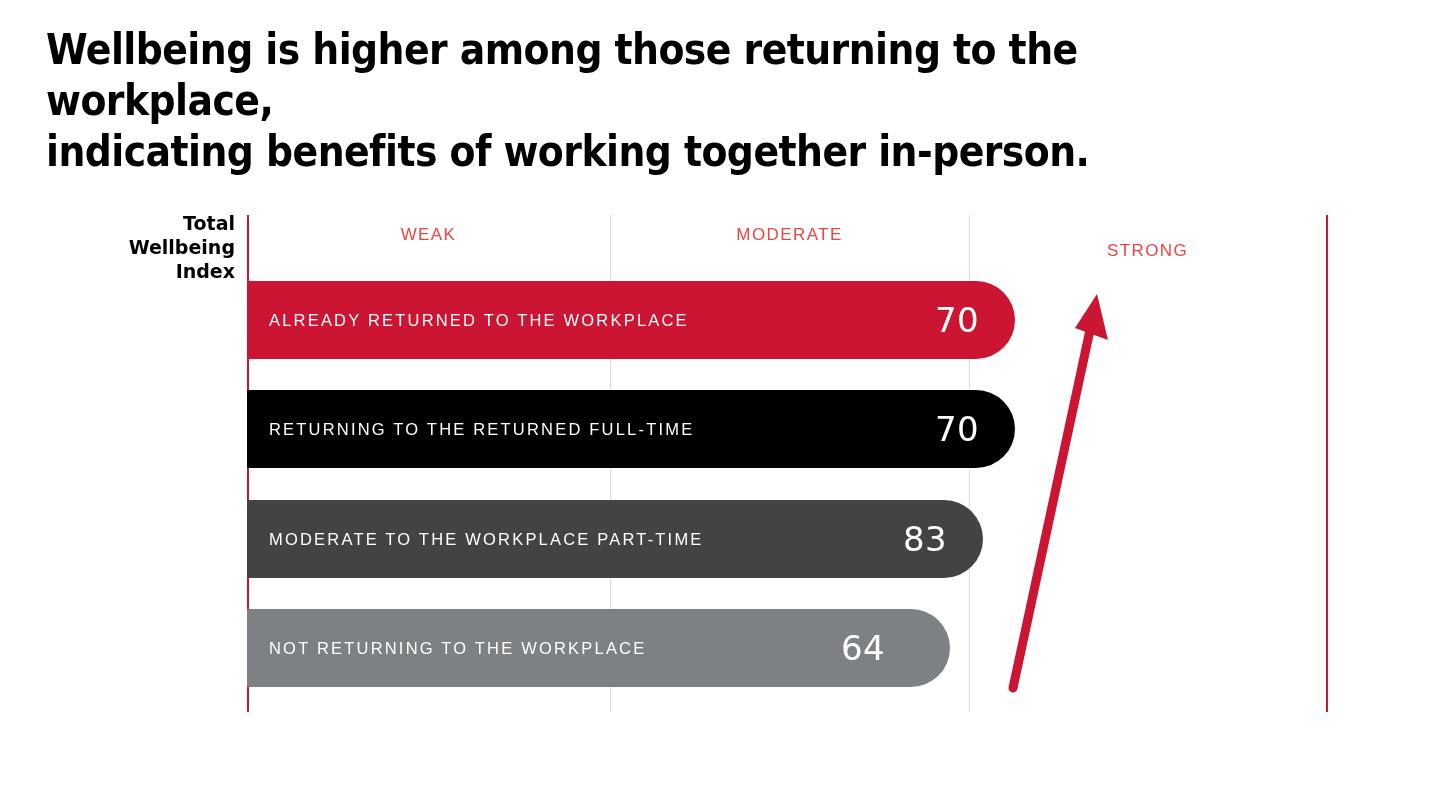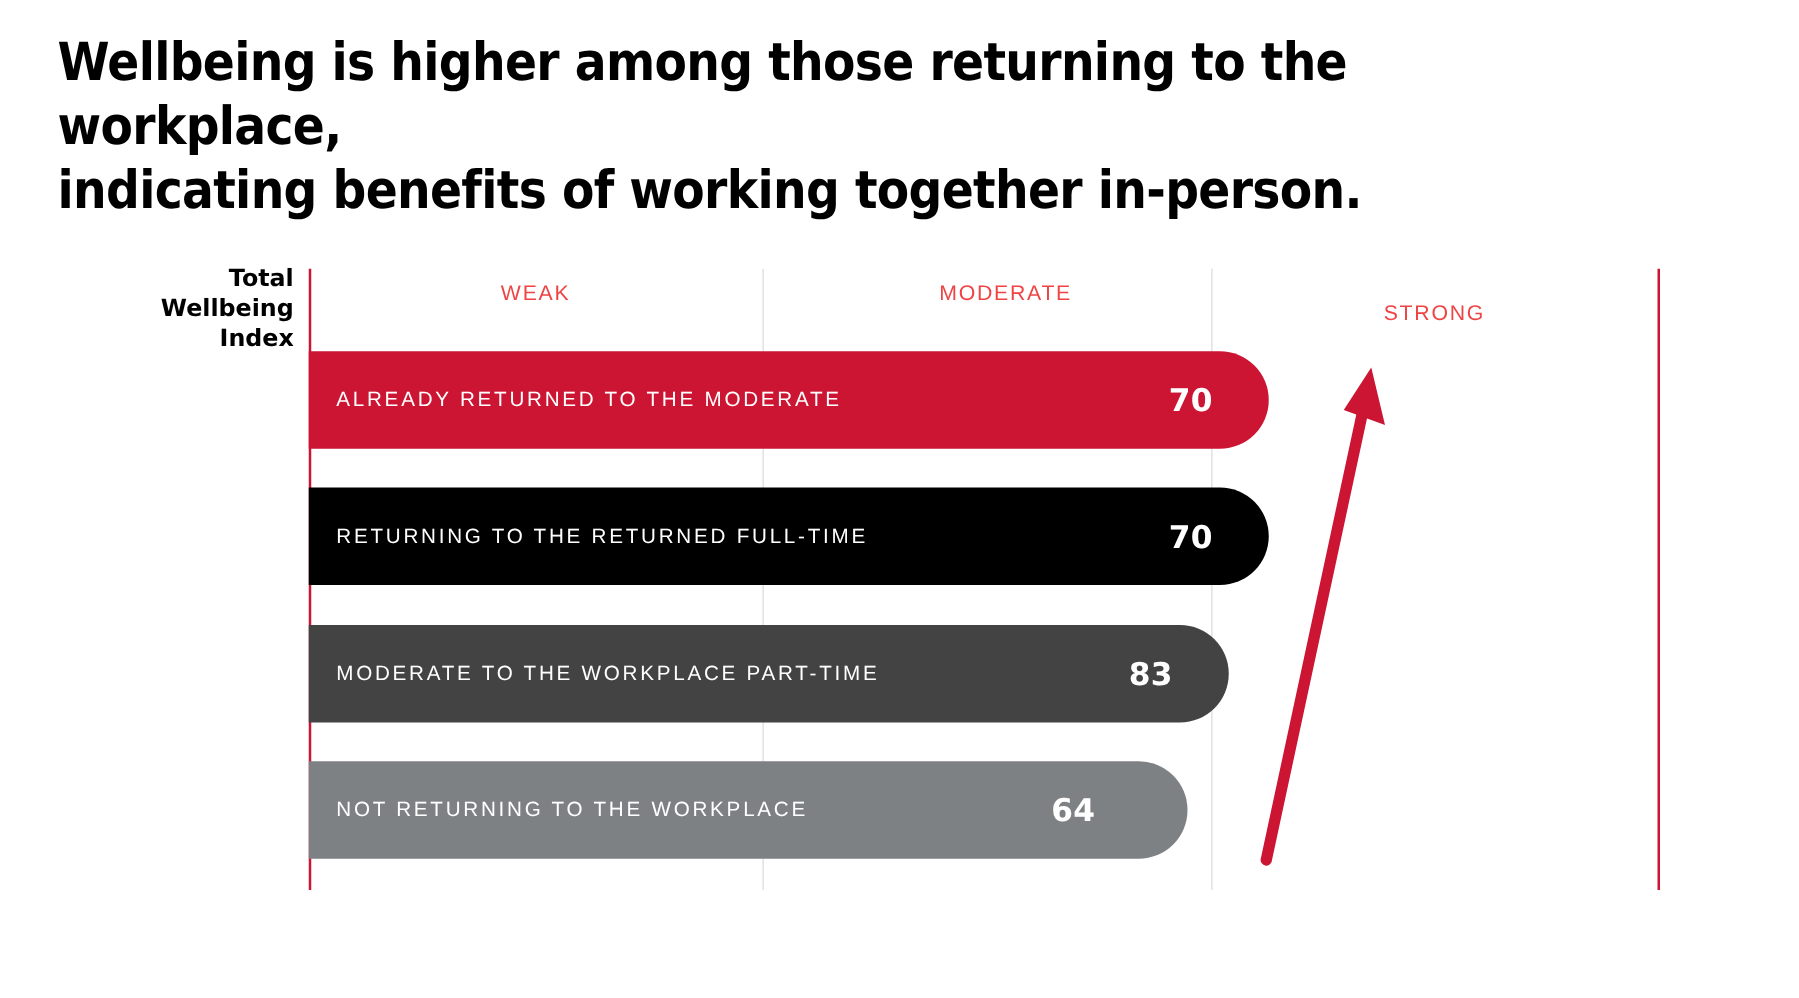--- a/index.html
+++ b/index.html
@@ -97,21 +97,21 @@
     position: absolute;
     top: 30px;
     font-size: 17px;
     letter-spacing: 1.4px;
     color: #ef4444;
     font-weight: 400;
     text-align: center;
     white-space: nowrap;
   }
   .band-label.b1 { left: 0px;   width: 363px; }
-  .band-label.b2 { left: 378px; width: 359px; }
+  .band-label.b2 { left: 363px; width: 359px; }
   .band-label.b3 { left: 722px; width: 357px; margin-top: 16px; }
 
   
   .bar-row {
     position: absolute;
     left: 0px;
     height: 78px;
   }
   .bar {
     position: absolute;
@@ -134,22 +134,22 @@
     font-weight: 400;
     white-space: nowrap;
   }
   .bar-value {
     position: absolute;
     top: 0;
     height: 78px;
     display: flex;
     align-items: center;
     font-family: "DejaVu Sans", sans-serif;
-    font-size: 25px;
-    font-weight: 700;
+    font-size: 34px;
+    font-weight: 400;
     color: #ffffff;
     letter-spacing: 0.3px;
   }
 
   
   #trend-arrow {
     position: absolute;
     left: 980px;
     top: 270px;
     width: 160px;
@@ -176,21 +176,21 @@
 
     <div class="gridline g1"></div>
     <div class="gridline g2"></div>
 
     <div class="band-label b1">WEAK</div>
     <div class="band-label b2">MODERATE</div>
     <div class="band-label b3">STRONG</div>
 
     <div class="bar-row" style="top:86px;">
       <div class="bar" style="width:768px;background:#CC1433;"></div>
-      <div class="bar-label">ALREADY RETURNED TO THE MODERATE</div>
+      <div class="bar-label">ALREADY RETURNED TO THE WORKPLACE</div>
       <div class="bar-value" style="left:688px;">70</div>
     </div>
 
     <div class="bar-row" style="top:195px;">
       <div class="bar" style="width:768px;background:#000000;"></div>
       <div class="bar-label">RETURNING TO THE RETURNED FULL-TIME</div>
       <div class="bar-value" style="left:688px;">70</div>
     </div>
 
     <div class="bar-row" style="top:305px;">

